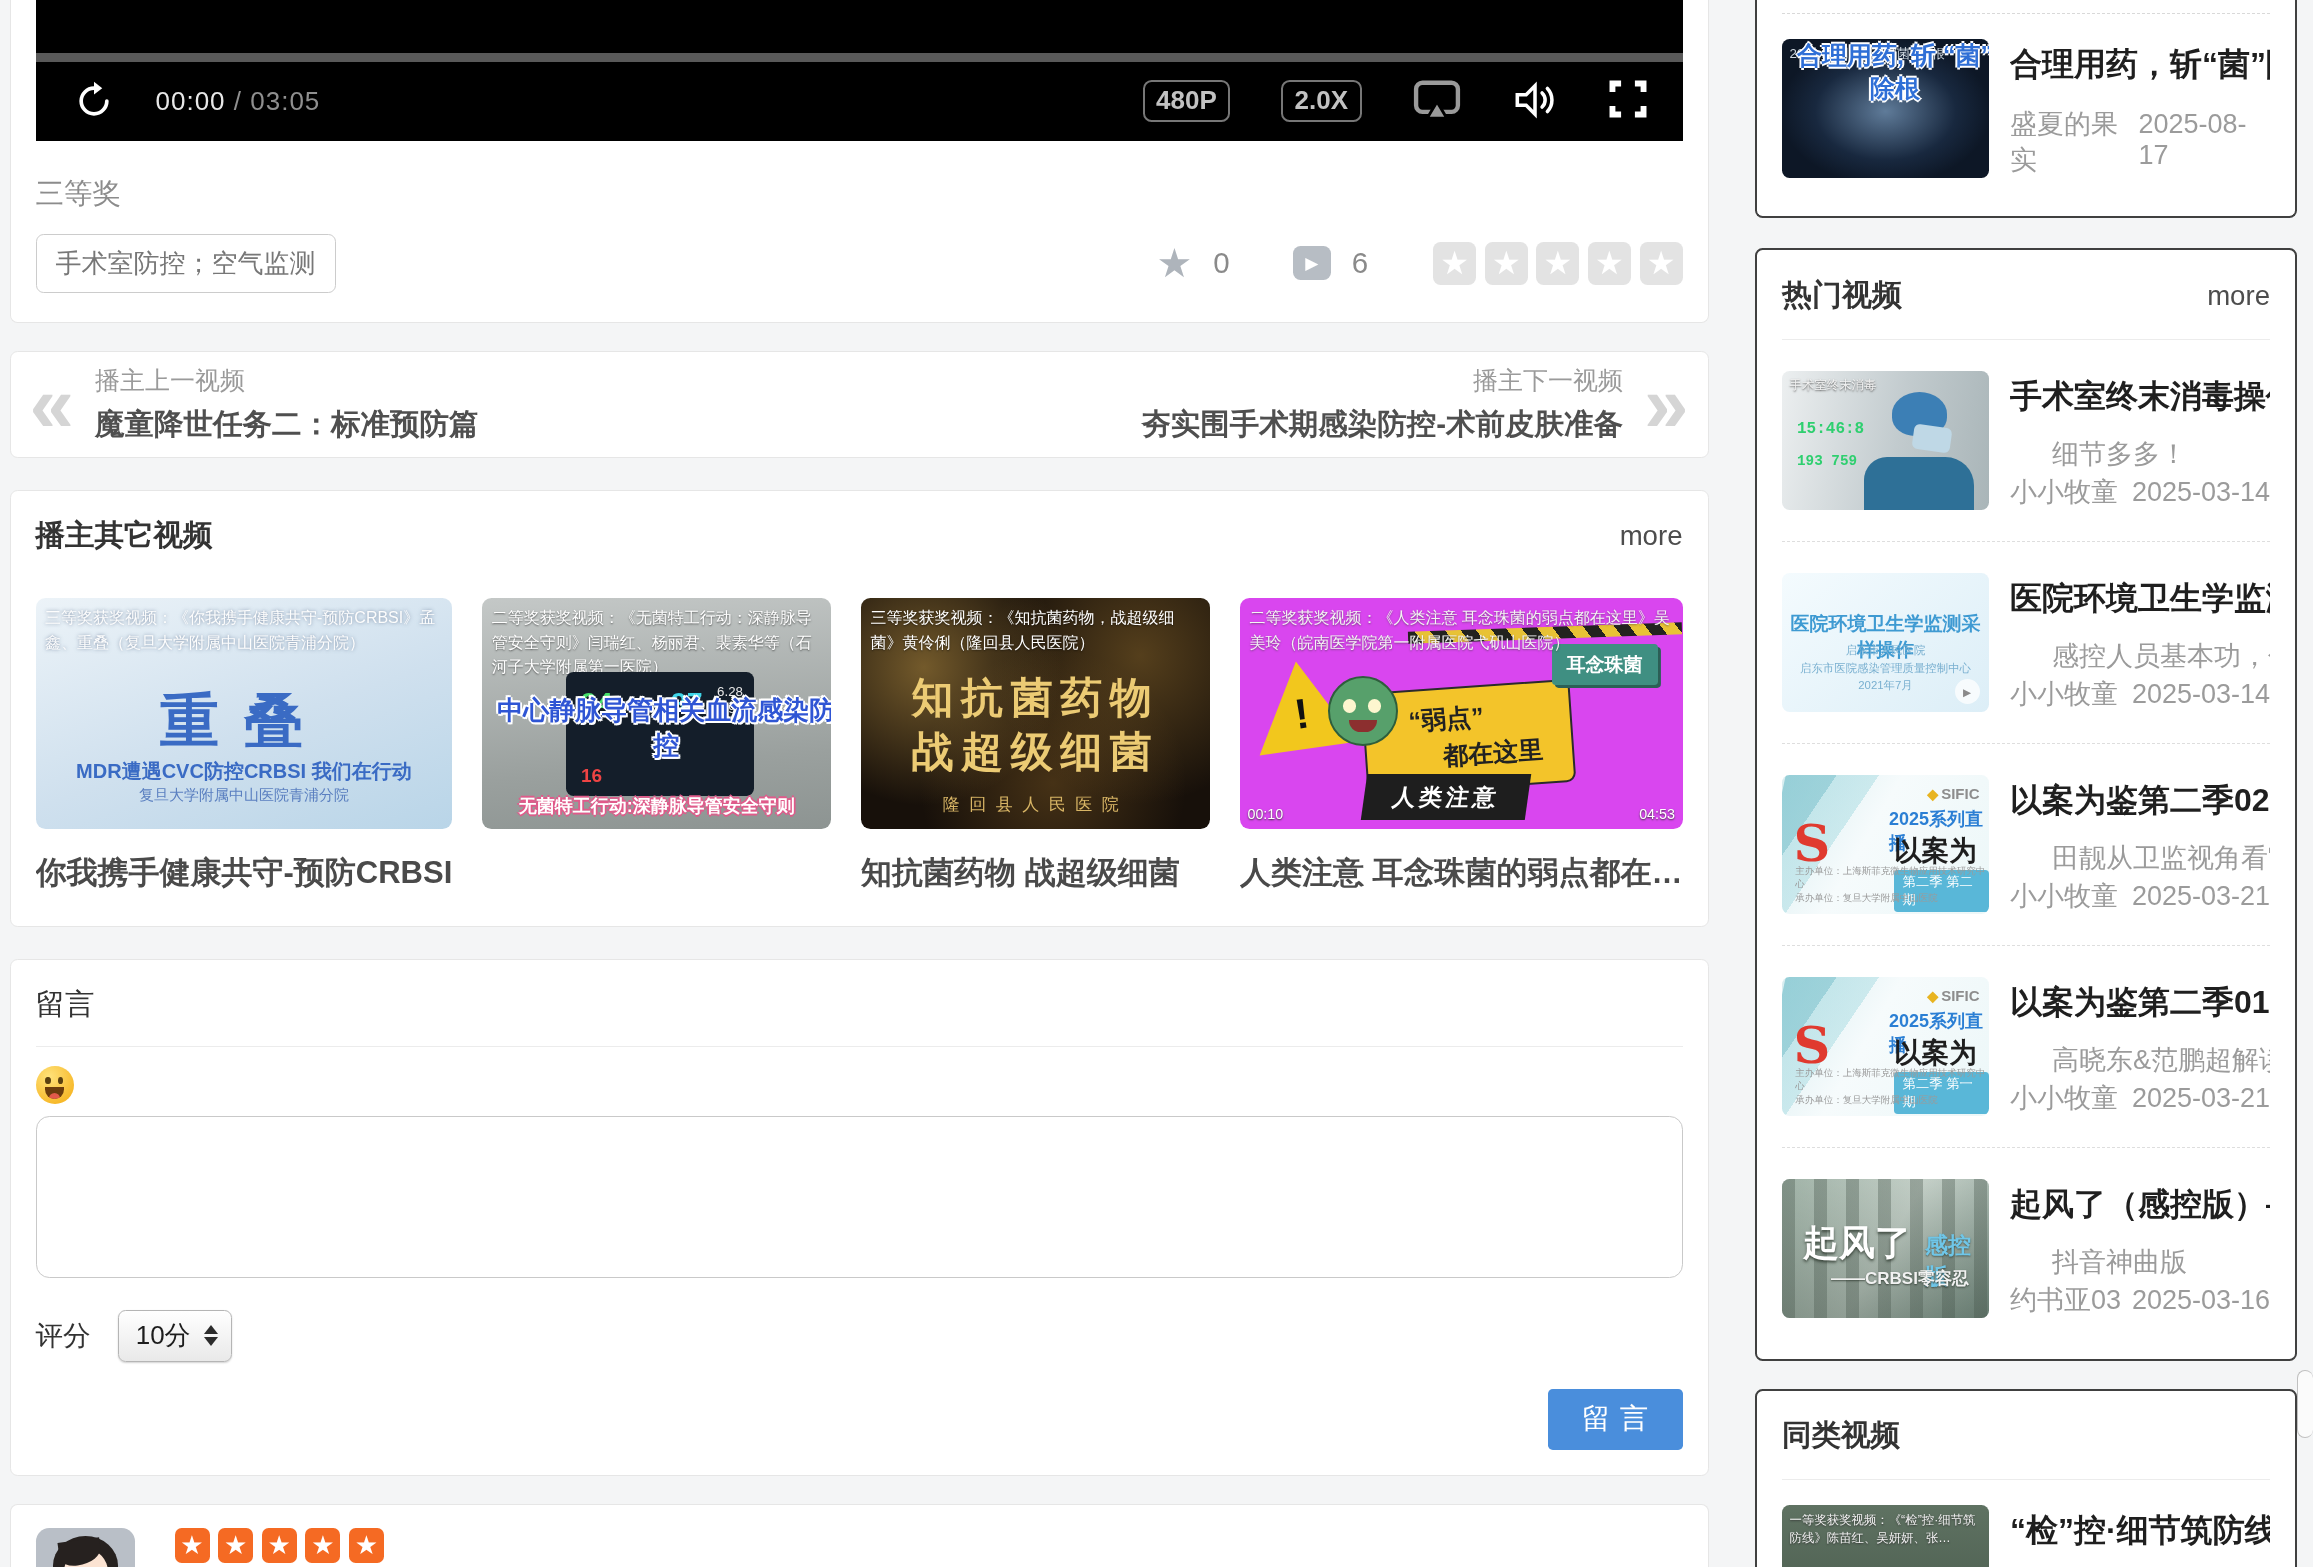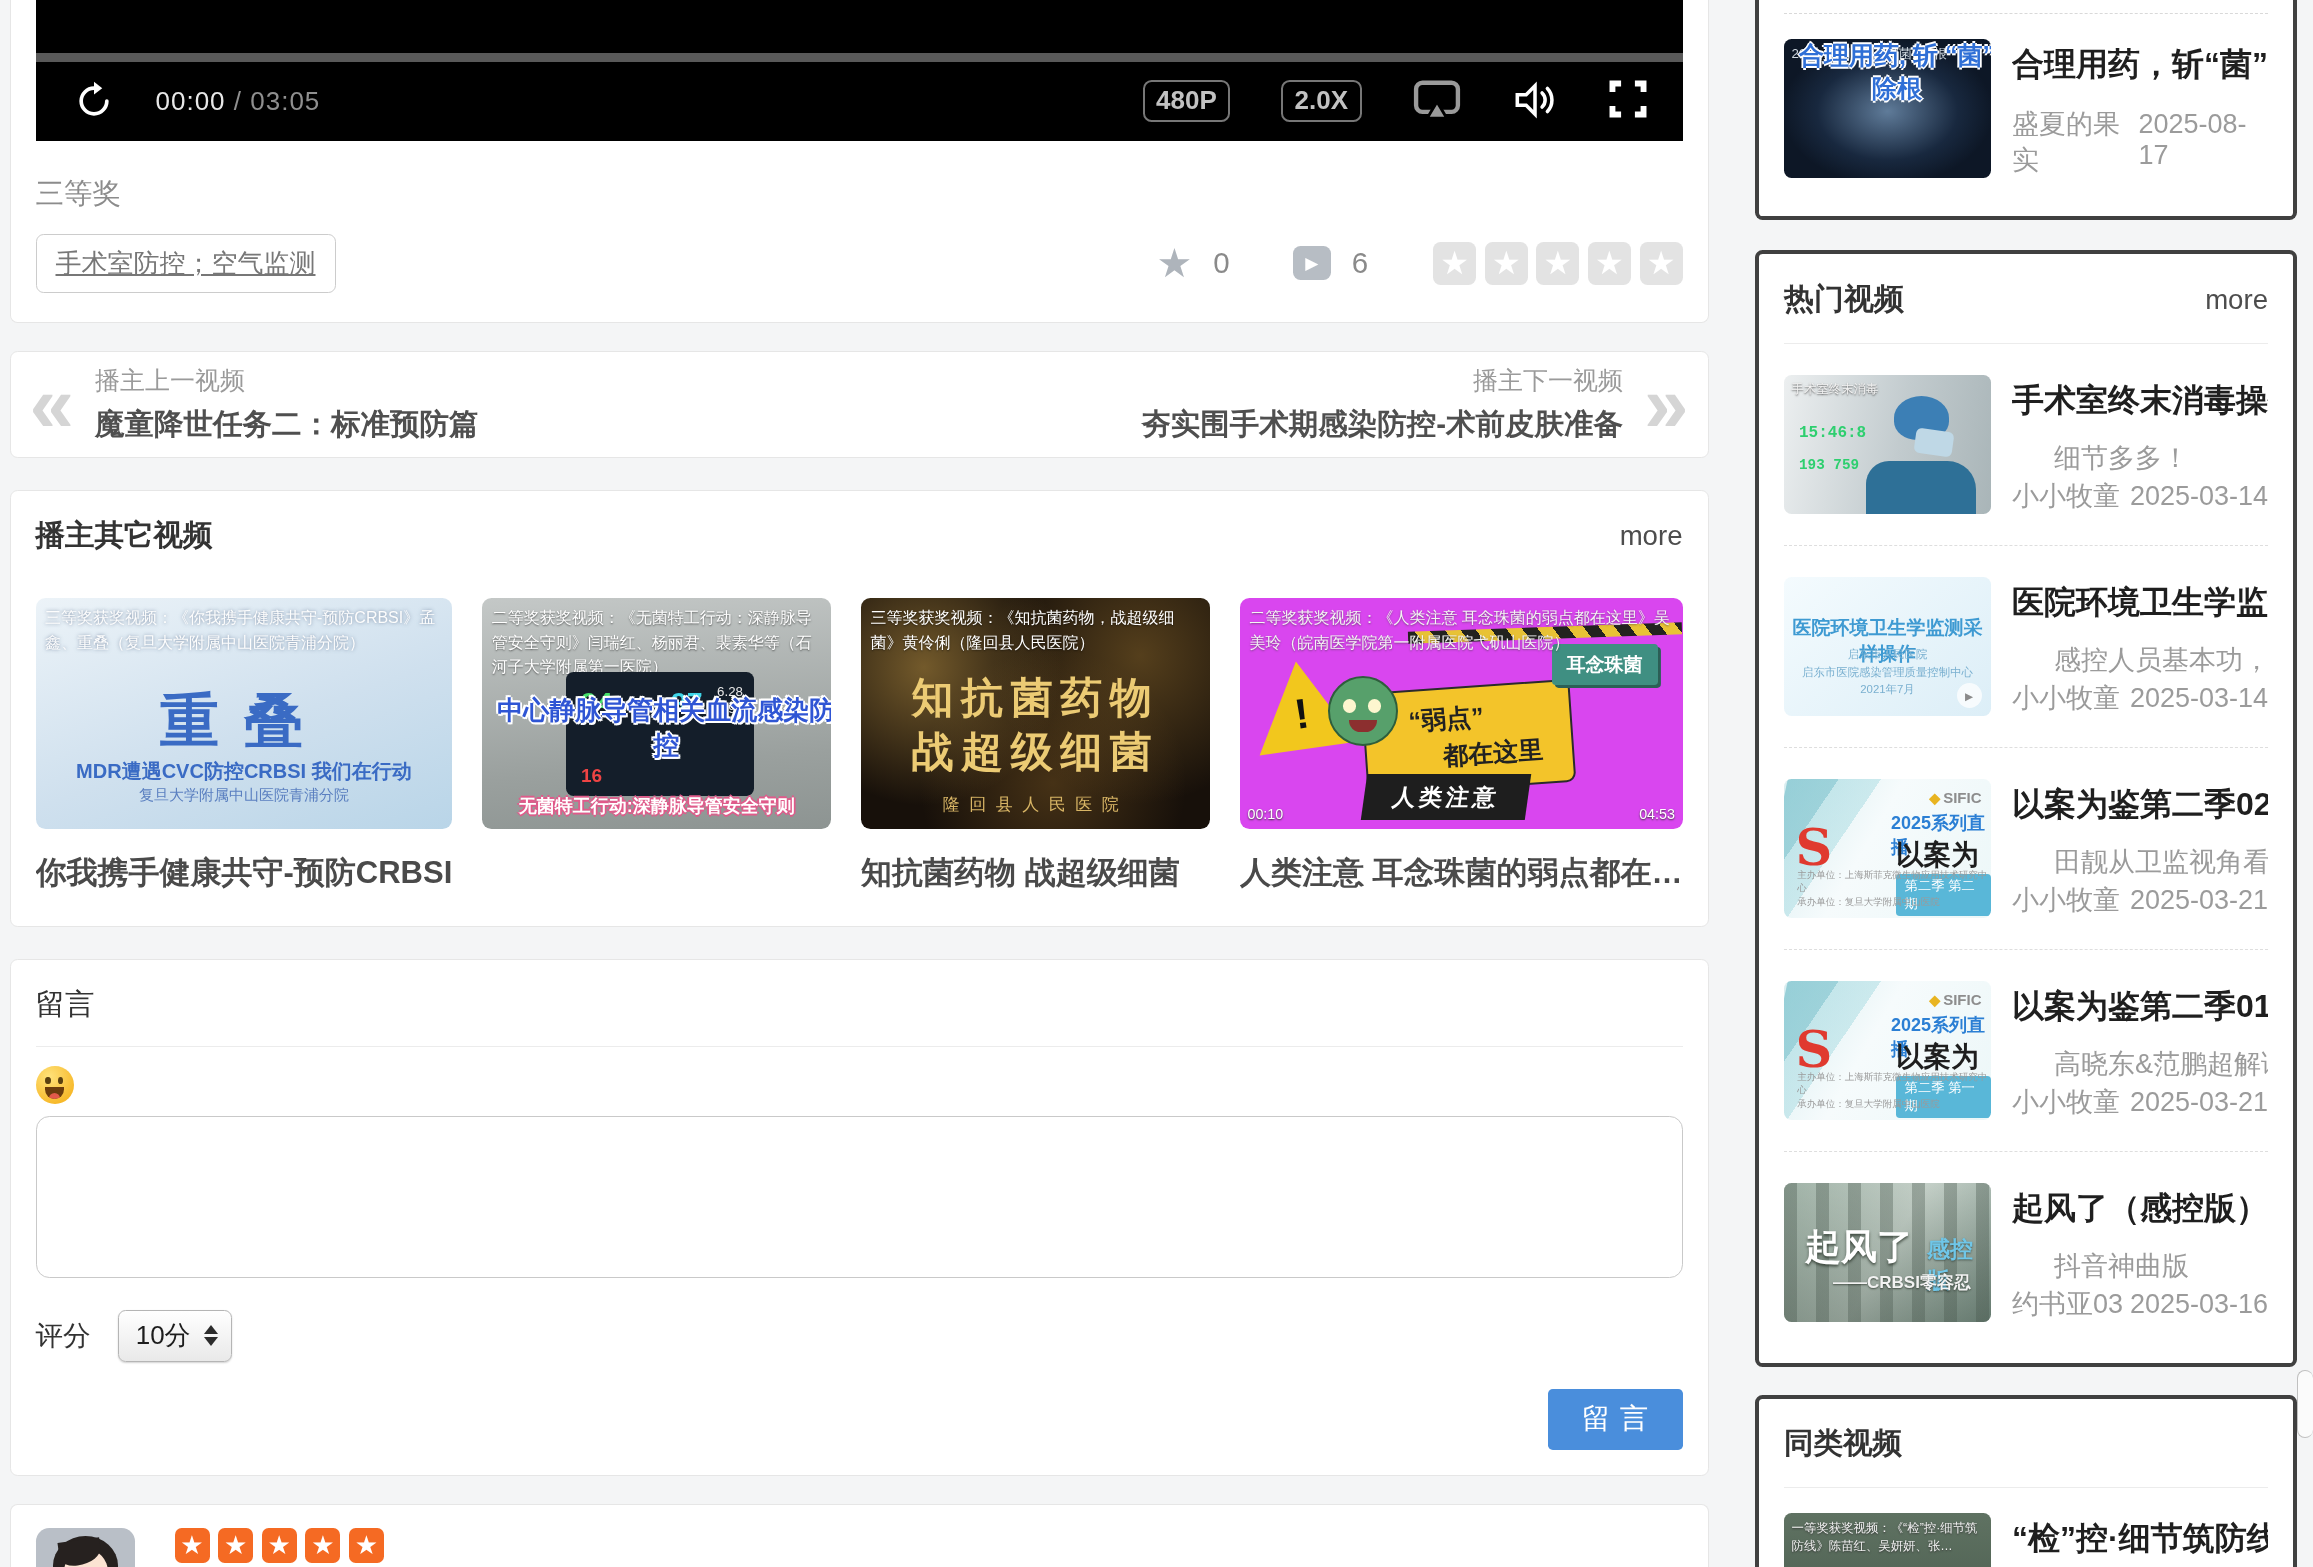--- a/index.html
+++ b/index.html
@@ -21,21 +21,21 @@
   .progress { position:absolute; left:0; right:0; bottom:79px; height:8.6px; background:#595959; }
   .controls { position:absolute; left:0; right:0; bottom:0; height:79px; display:flex; align-items:center; padding:0 36px; }
   .ctl-time { margin-left:40px; font-size:26px; color:#e8e8e8; letter-spacing:1px; }
   .ctl-time .dim { color:#8f8f8f; }
   .ctl-right { margin-left:auto; display:flex; align-items:flex-start; gap:51px; }
   .pill { border:2.9px solid #777; color:#c2c2c2; border-radius:8.6px; font-size:26px; font-weight:bold; padding:1.9px 11.4px; line-height:1.3; }
 
   
   .vtitle { margin-top:34px; font-size:28.5px; color:#8c8c8c; }
   .meta-row { margin-top:21px; display:flex; align-items:center; }
-  .tag { border:1.9px solid #ccc; border-radius:7.6px; padding:11.4px 19px; font-size:26px; color:#777;text-decoration:underline; }
+  .tag { border:1.9px solid #ccc; border-radius:7.6px; padding:11.4px 19px; font-size:26px; color:#777; }
   .stats { margin-left:auto; display:flex; align-items:center; }
   .fav-star { font-size:40px; color:#aeb4bb; line-height:1; }
   .count { font-size:29.5px; color:#8a8a8a; margin-left:21px; }
   .play-badge { width:38px; height:34px; background:#b7bdc4; border-radius:7.6px; margin-left:63px;
                 display:flex; align-items:center; justify-content:center; color:#fff; font-size:17px; }
   .rstars { display:flex; gap:8.6px; margin-left:65px; }
   .rstar { width:43px; height:43px; background:#e3e3e3; border-radius:7.6px; color:#fff; font-size:32px;
            display:flex; align-items:center; justify-content:center; }
 
   
@@ -138,21 +138,21 @@
   .avatar { width:99px; height:99px; border-radius:13.3px; background:#b9bfc7; position:relative; overflow:hidden; flex:none; }
   .avatar .hair { position:absolute; left:17px; top:7.6px; width:65px; height:59px; border-radius:50% 50% 46% 46%; background:#26211f; }
   .avatar .face { position:absolute; left:28.5px; top:21px; width:44px; height:46px; border-radius:50%; background:#fbe3d2; }
   .avatar .bang { position:absolute; left:23px; top:11.4px; width:42px; height:25px; border-radius:0 0 60% 40%; background:#26211f; transform:rotate(-8deg); }
   .ostars { display:flex; gap:8.6px; }
   .ostar { width:35px; height:35px; background:#f56a23; border-radius:6.7px; color:#fff; font-size:26px;
     display:flex; align-items:center; justify-content:center; }
 
   
   .sidebar { position:absolute; left:1755px; top:0; width:542px; }
-  .side-card { background:#fff; border:4px solid #404040; border-radius:7.6px; }
+  .side-card { background:#fff; border:2px solid #404040; border-radius:7.6px; }
   .cardA { margin-top:-133px; padding:0 25px 38px; border-top:none; }
   .stub { height:146px; }
   .dash { border-top:1.9px dashed #d9d9d9; }
   .side-item { display:flex; gap:21px; margin-top:25px; }
   .s-thumb { width:207px; height:139px; border-radius:7.6px; flex:none; position:relative; overflow:hidden; }
   .s-col { flex:1; min-width:0; display:flex; flex-direction:column; }
   .s-title { font-size:32px; font-weight:bold; color:#1f1f1f; white-space:nowrap; overflow:hidden; margin-top:3.8px; }
   .s-sub { font-size:27px; color:#9b9b9b; margin-top:17px; white-space:nowrap; overflow:hidden;margin-left:42px; }
   .s-meta { margin-top:auto; display:flex; align-items:baseline; font-size:27px; color:#9b9b9b; }
   .s-date { margin-left:auto; }

